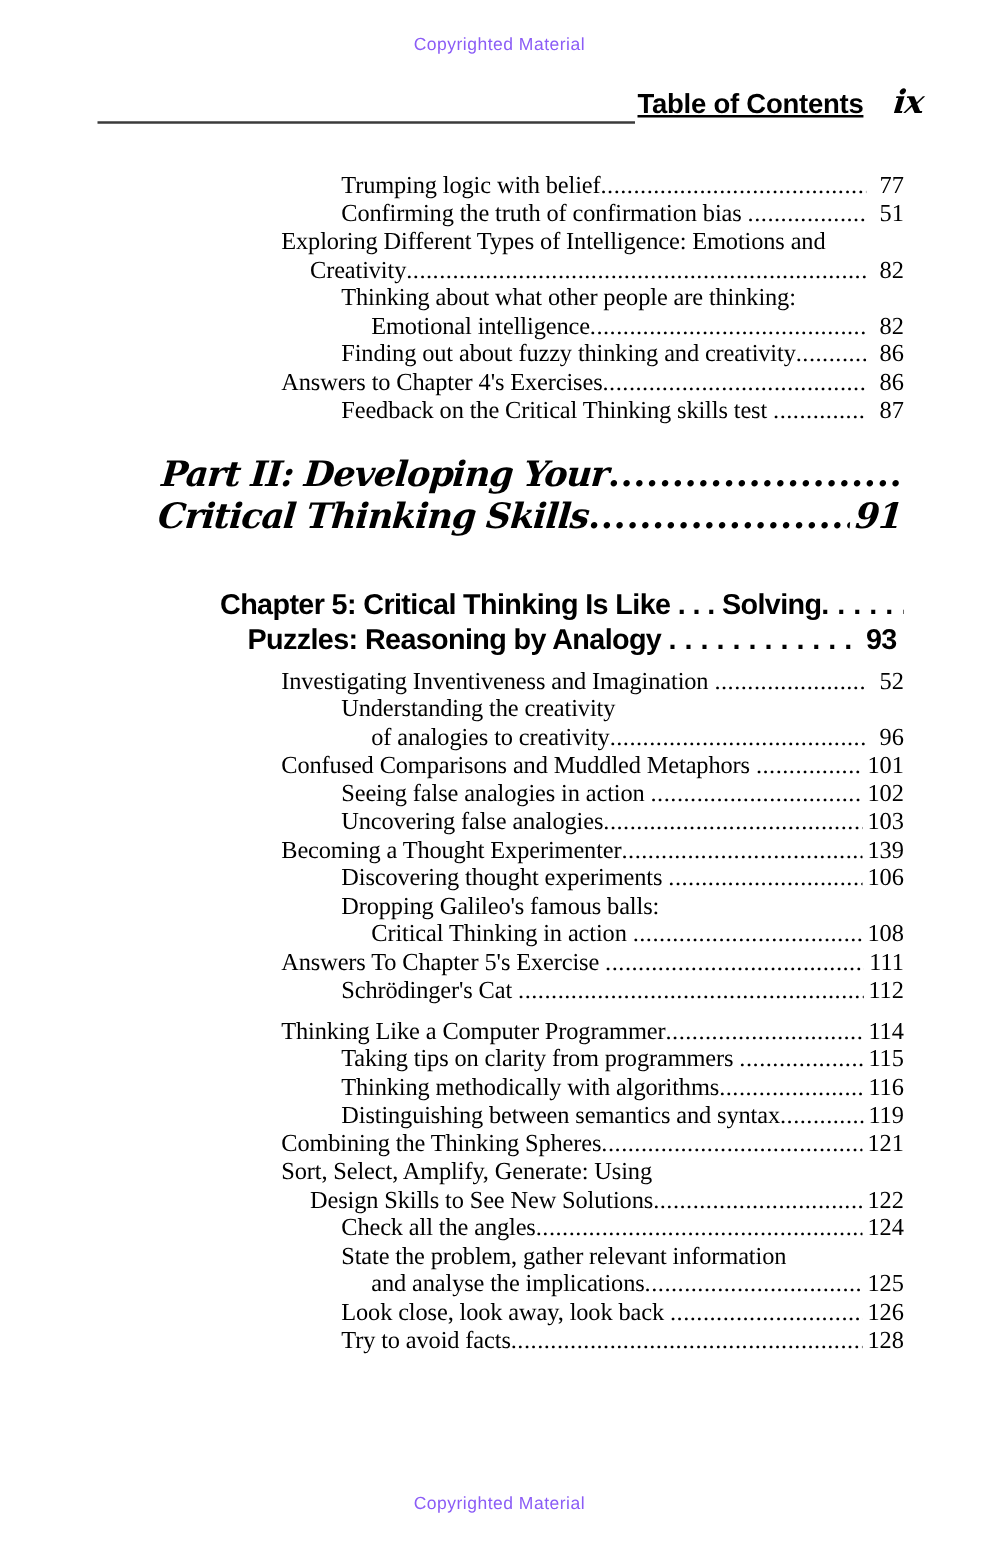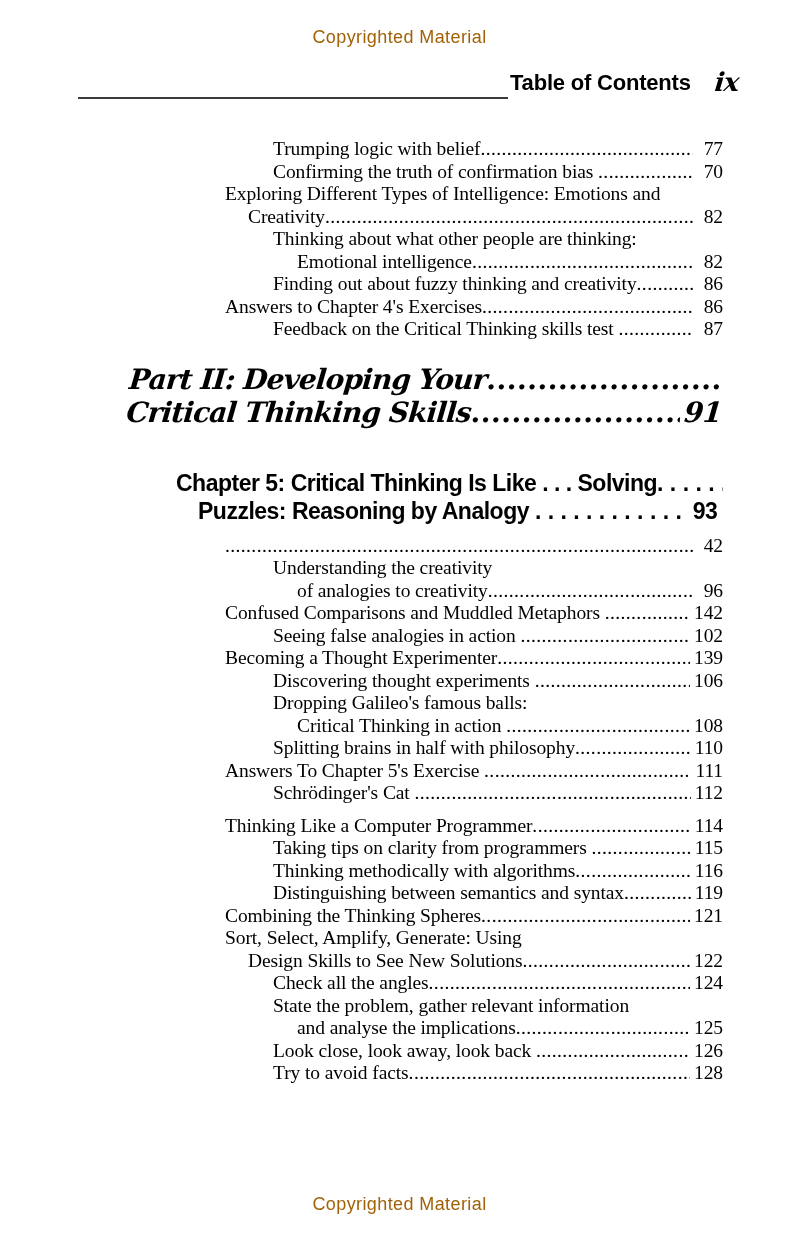--- a/index.html
+++ b/index.html
@@ -13,23 +13,23 @@
     position: relative;
     overflow: hidden;
   }
 
   
   .copyright-line {
     position: absolute;
     left: 0; right: 1px;
     text-align: center;
     font-family: "Liberation Sans", sans-serif;
-    font-size: 18px;
+    font-size: 14px;
     letter-spacing: 0.4px;
-    color: #a16207;
+    color: #8b5cf6;
   }
   .copyright-top { top: 27px; }
   .copyright-bottom { top: 1194px; }
 
   
   .page-header {
     position: absolute;
     left: 78px;
     top: 70px;
     width: 660px;
@@ -45,20 +45,21 @@
   }
   .header-title {
     position: absolute;
     left: 432px;
     top: 0px;
     font-family: "Liberation Sans", sans-serif;
     font-weight: bold;
     font-size: 22px;
     letter-spacing: -0.2px;
     white-space: nowrap;
+    text-decoration: underline;
   }
   .header-folio {
     position: absolute;
     right: 0px;
     top: -3px;
     font-family: "DejaVu Serif", serif;
     font-style: italic;
     font-weight: bold;
     font-size: 26px;
     letter-spacing: -1px;
@@ -165,21 +166,21 @@
 
   <div id="leading-entries">
       <div class="row entry lvl2">
         <span class="label">Trumping logic with belief</span>
         <span class="leader"></span>
         <span class="page">77</span>
       </div>
       <div class="row entry lvl2">
         <span class="label">Confirming the truth of confirmation bias </span>
         <span class="leader"></span>
-        <span class="page">70</span>
+        <span class="page">51</span>
       </div>
       <div class="row entry lvl1 nopage">
         <span class="label">Exploring Different Types of Intelligence: Emotions and</span>
         <span class="leader"></span>
       </div>
       <div class="row entry lvl1c">
         <span class="label">Creativity</span>
         <span class="leader"></span>
         <span class="page">82</span>
       </div>
@@ -231,66 +232,67 @@
     <div class="row indent2">
       <span class="label">Puzzles: Reasoning by Analogy </span>
       <span class="leader"></span>
       <span class="page">93</span>
     </div>
   </div>
 
   <div class="sec-gap"></div>
   <div id="chapter5-entries">
       <div class="row entry lvl1">
-        <span class="leader"></span>
-        <span class="page">42</span>
+        <span class="label">Investigating Inventiveness and Imagination </span>
+        <span class="leader"></span>
+        <span class="page">52</span>
       </div>
       <div class="row entry lvl2 nopage">
         <span class="label">Understanding the creativity</span>
         <span class="leader"></span>
       </div>
       <div class="row entry lvl2c">
         <span class="label">of analogies to creativity</span>
         <span class="leader"></span>
         <span class="page">96</span>
       </div>
       <div class="row entry lvl1">
         <span class="label">Confused Comparisons and Muddled Metaphors </span>
         <span class="leader"></span>
-        <span class="page">142</span>
+        <span class="page">101</span>
       </div>
       <div class="row entry lvl2">
         <span class="label">Seeing false analogies in action </span>
         <span class="leader"></span>
         <span class="page">102</span>
+      </div>
+      <div class="row entry lvl2">
+        <span class="label">Uncovering false analogies</span>
+        <span class="leader"></span>
+        <span class="page">103</span>
       </div>
       <div class="row entry lvl1">
         <span class="label">Becoming a Thought Experimenter</span>
         <span class="leader"></span>
         <span class="page">139</span>
       </div>
       <div class="row entry lvl2">
         <span class="label">Discovering thought experiments </span>
         <span class="leader"></span>
         <span class="page">106</span>
       </div>
       <div class="row entry lvl2 nopage">
         <span class="label">Dropping Galileo's famous balls:</span>
         <span class="leader"></span>
       </div>
       <div class="row entry lvl2c">
         <span class="label">Critical Thinking in action </span>
         <span class="leader"></span>
         <span class="page">108</span>
       </div>
-      <div class="row entry lvl2">
-        <span class="label">Splitting brains in half with philosophy</span>
-        <span class="leader"></span>
-        <span class="page">110</span>
-      </div>
       <div class="row entry lvl1">
         <span class="label">Answers To Chapter 5's Exercise </span>
         <span class="leader"></span>
         <span class="page">111</span>
       </div>
       <div class="row entry lvl2">
         <span class="label">Schrödinger's Cat </span>
         <span class="leader"></span>
         <span class="page">112</span>
       </div>

